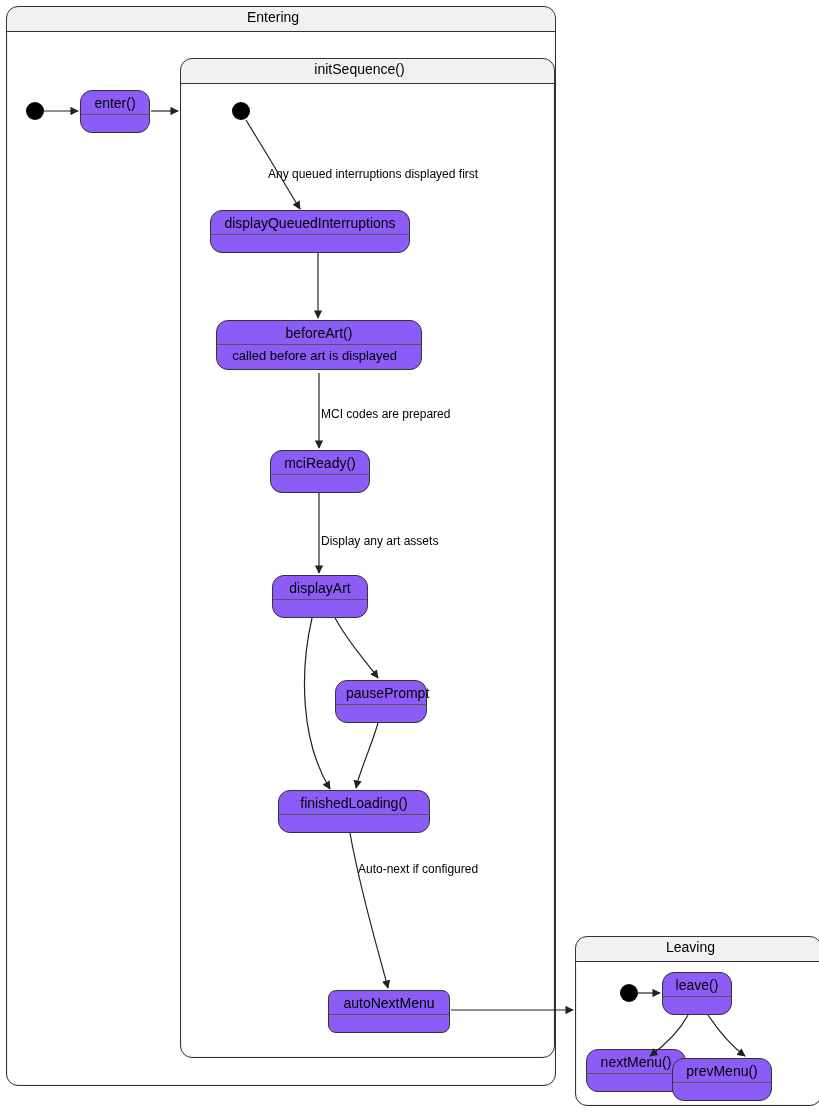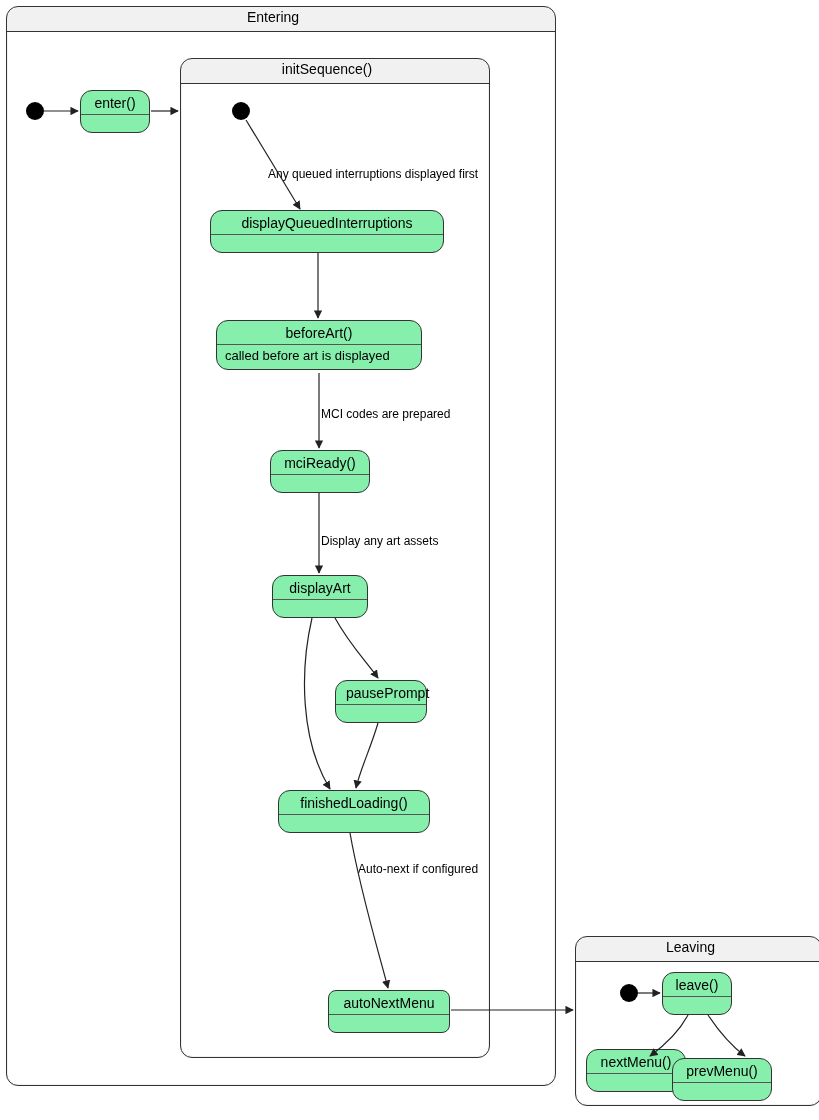--- a/index.html
+++ b/index.html
@@ -40,37 +40,37 @@
     left: 1px;
     right: 1px;
     bottom: 1px;
     background: #ffffff;
     border-radius: 0 0 10px 10px;
   }
   .state {
     position: absolute;
     border: 1.5px solid #333;
     border-radius: 12px;
-    background: #86efac;
+    background: #8b5cf6;
     box-sizing: border-box;
   }
   .state-title {
     text-align: center;
     padding: 4px 10px 3px 10px;
     font-size: 14px;
     white-space: nowrap;
   }
   .state-hr {
     border-top: 1px solid #555;
     margin: 0;
   }
   .state-body {
-    text-align: left;
+    text-align: right;
     font-size: 13px;
-    padding: 3px 4px 6px 8px;
+    padding: 3px 24px 6px 8px;
     min-height: 8px;
     white-space: nowrap;
   }
   .startdot {
     position: absolute;
     width: 18px;
     height: 18px;
     background: #000;
     border-radius: 50%;
   }
@@ -90,21 +90,21 @@
 </style>
 </head>
 <body>
 
 <div class="container" style="left:6px; top:6px; width:550px; height:1080px;">
   <div class="container-title">Entering</div>
   <div class="container-hr" style="top:24px;"></div>
   <div class="container-body" style="top:25px;"></div>
 </div>
 
-<div class="container" style="left:180px; top:58px; width:310px; height:1000px;">
+<div class="container" style="left:180px; top:58px; width:375px; height:1000px;">
   <div class="container-title">initSequence()</div>
   <div class="container-hr" style="top:24px;"></div>
   <div class="container-body" style="top:25px;"></div>
 </div>
 
 <div class="container" style="left:575px; top:936px; width:247px; height:170px;">
   <div class="container-title">Leaving</div>
   <div class="container-hr" style="top:24px;"></div>
   <div class="container-body" style="top:25px;"></div>
 </div>
@@ -112,21 +112,21 @@
 <div class="startdot" style="left:26px; top:102px;"></div>
 <div class="startdot" style="left:232px; top:102px;"></div>
 <div class="startdot" style="left:620px; top:984px;"></div>
 
 <div class="state" style="left:80px; top:90px; width:70px;">
   <div class="state-title">enter()</div>
   <div class="state-hr"></div>
   <div class="state-body"></div>
 </div>
 
-<div class="state" style="left:210px; top:210px; width:234px;">
+<div class="state" style="left:210px; top:210px; width:200px;">
   <div class="state-title">displayQueuedInterruptions</div>
   <div class="state-hr"></div>
   <div class="state-body"></div>
 </div>
 
 <div class="state" style="left:216px; top:320px; width:206px;">
   <div class="state-title">beforeArt()</div>
   <div class="state-hr"></div>
   <div class="state-body">called before art is displayed</div>
 </div>

